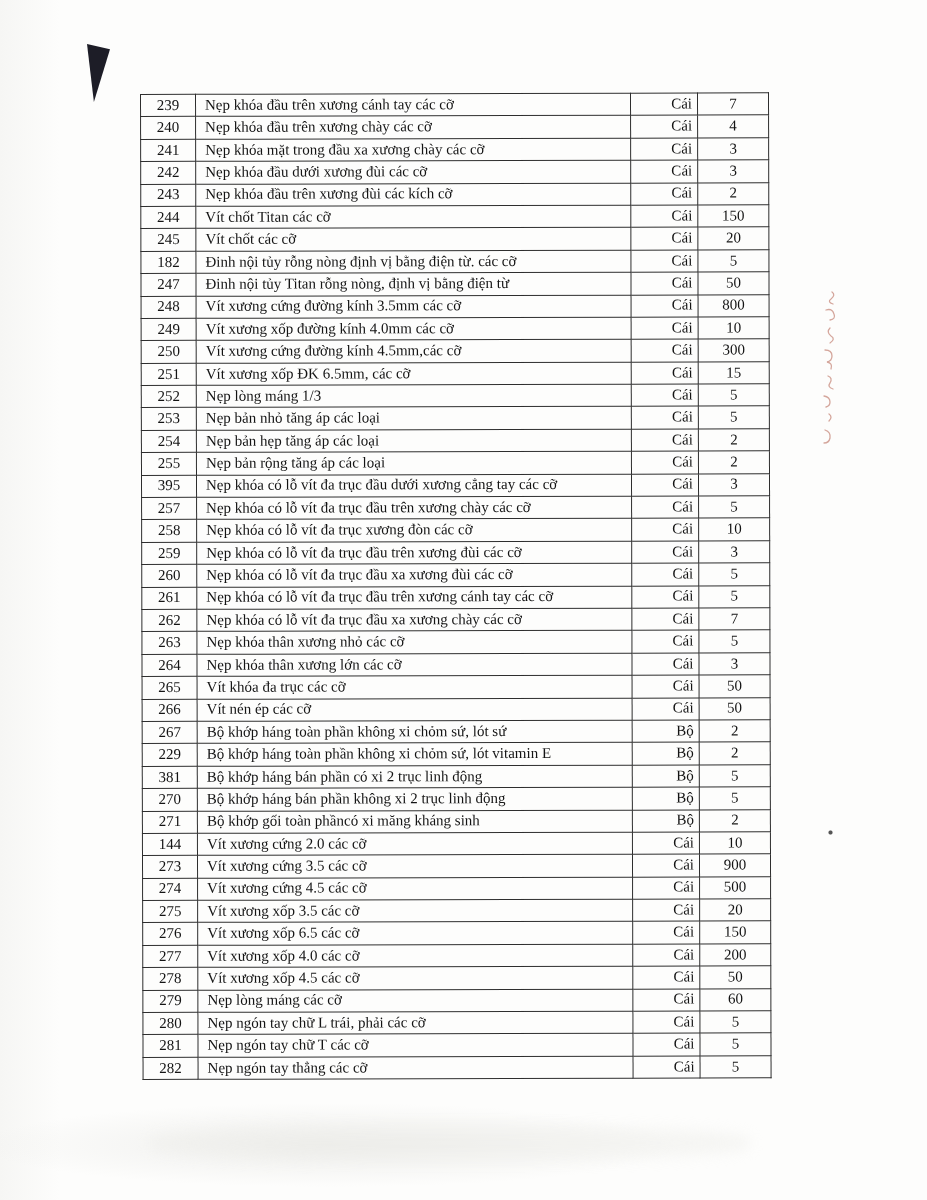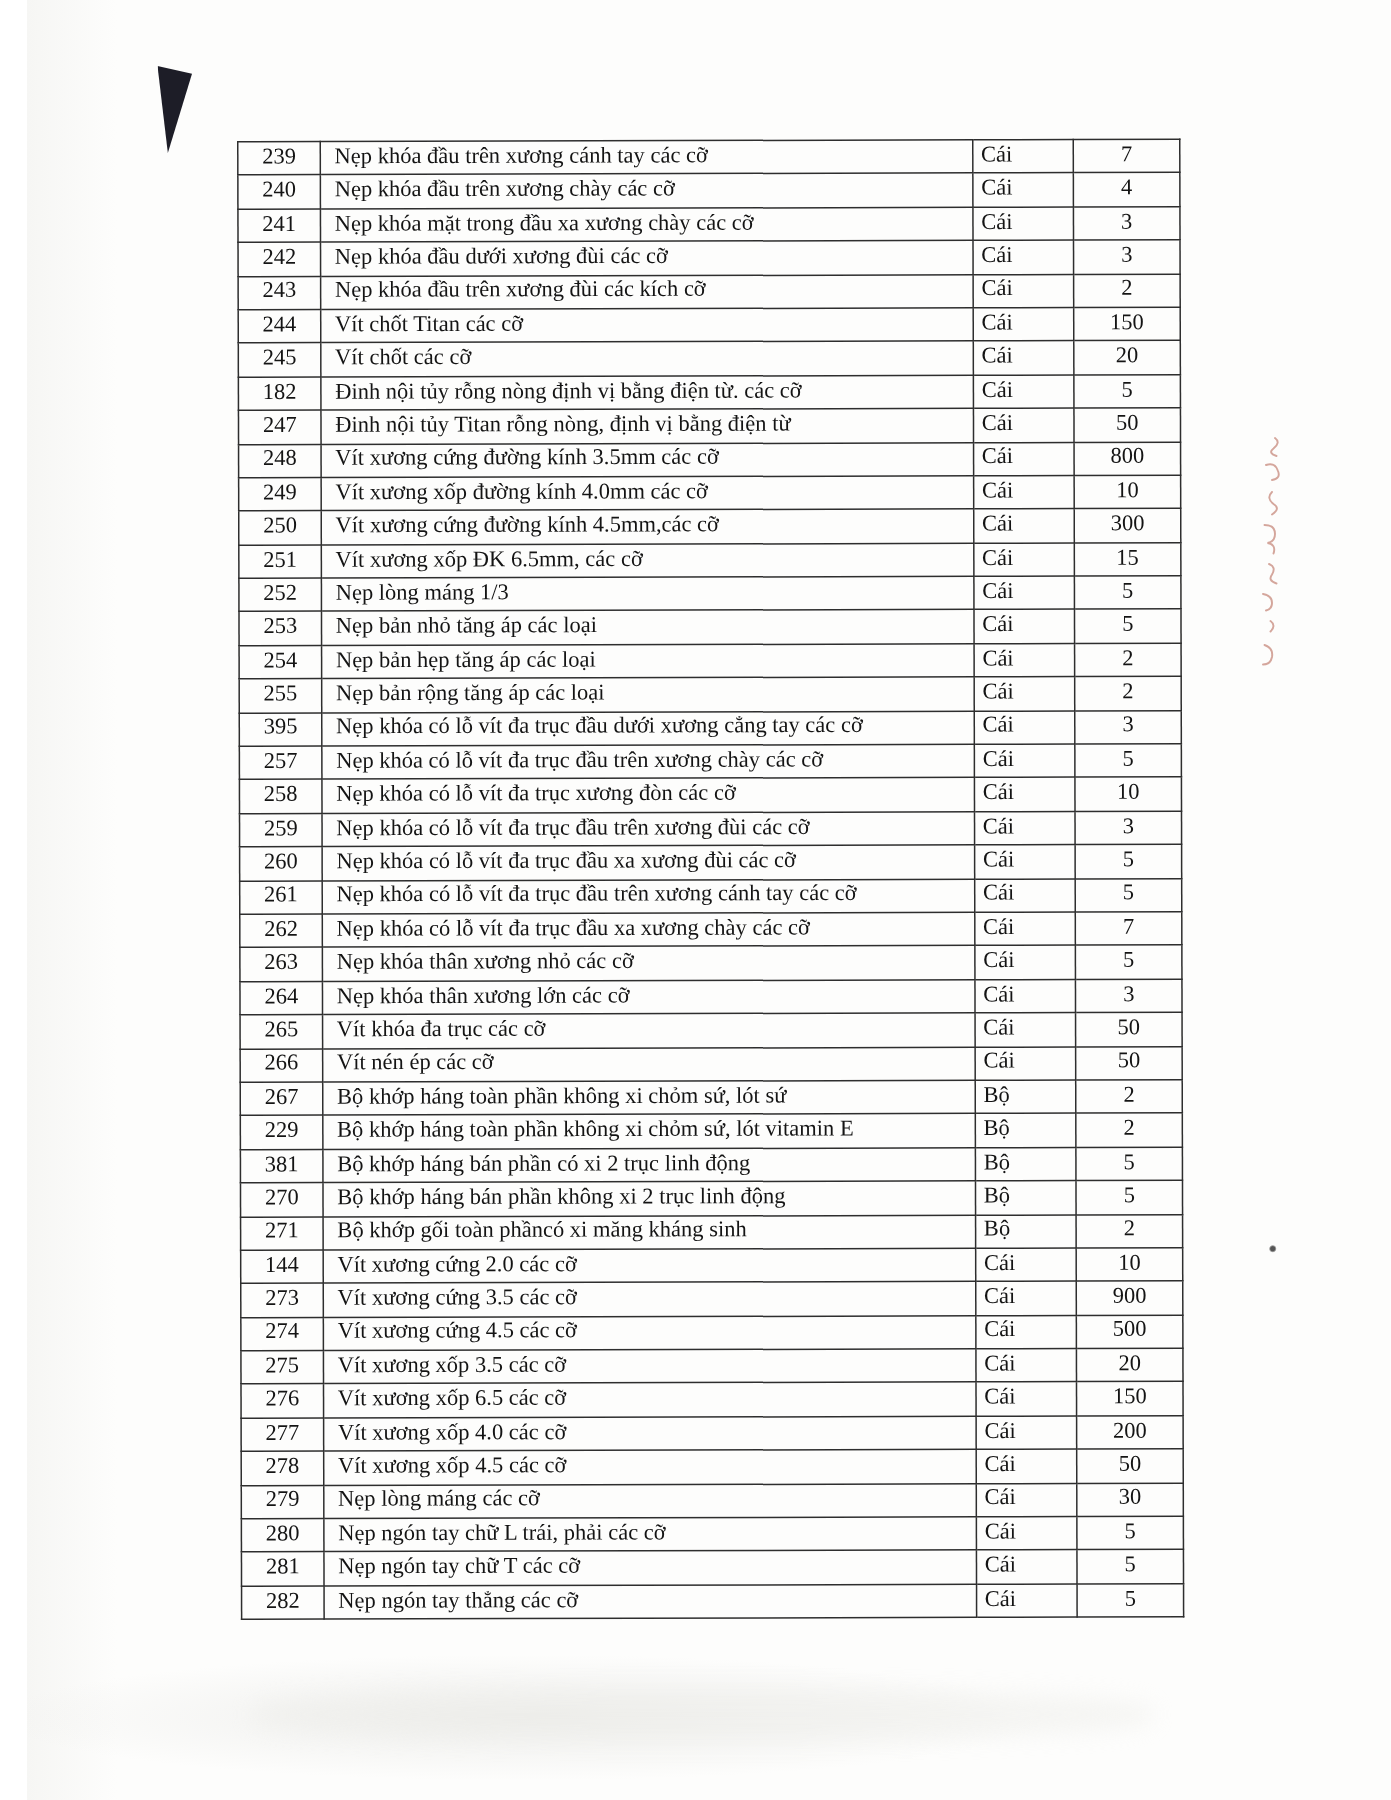--- a/index.html
+++ b/index.html
@@ -10,21 +10,20 @@
     background: #ffffff;
     overflow: hidden;
     font-family: "Liberation Serif", serif;
   }
   .page {
     position: absolute;
     inset: 0;
     background:
       radial-gradient(ellipse 500px 60px at 330px 1145px, rgba(210,210,205,0.35), rgba(255,255,255,0) 70%),
       linear-gradient(90deg, #f6f6f4 0px, #fdfdfc 60px, #fdfdfc 100%);
-    margin-left: 18px;
   }
   
   .corner-fold {
     position: absolute;
     left: 87px;
     top: 44px;
     width: 23px;
     height: 58px;
     background: #1d1d27;
     clip-path: polygon(0 0, 100% 9%, 30% 100%);
@@ -43,21 +42,21 @@
     height: 21.4px;
     padding: 0 5px;
     font-size: 15px;
     line-height: 1.05;
     color: #141414;
     white-space: nowrap;
     overflow: hidden;
   }
   .col-no   { width: 44px;  text-align: center; }
   .col-desc { text-align: left; padding-left: 9px !important; }
-  .col-unit { width: 56px;  text-align: left; }
+  .col-unit { width: 56px;  text-align: right; }
   .col-qty  { width: 60px;  text-align: center; }
 
   
   .red-marks {
     position: absolute;
     left: 816px;
     top: 288px;
     opacity: 0.55;
   }
   
@@ -330,21 +329,21 @@
         <tr>
           <td class="col-no">278</td>
           <td class="col-desc">Vít xương xốp 4.5 các cỡ</td>
           <td class="col-unit">Cái</td>
           <td class="col-qty">50</td>
         </tr>
         <tr>
           <td class="col-no">279</td>
           <td class="col-desc">Nẹp lòng máng các cỡ</td>
           <td class="col-unit">Cái</td>
-          <td class="col-qty">30</td>
+          <td class="col-qty">60</td>
         </tr>
         <tr>
           <td class="col-no">280</td>
           <td class="col-desc">Nẹp ngón tay chữ L trái, phải các cỡ</td>
           <td class="col-unit">Cái</td>
           <td class="col-qty">5</td>
         </tr>
         <tr>
           <td class="col-no">281</td>
           <td class="col-desc">Nẹp ngón tay chữ T các cỡ</td>

